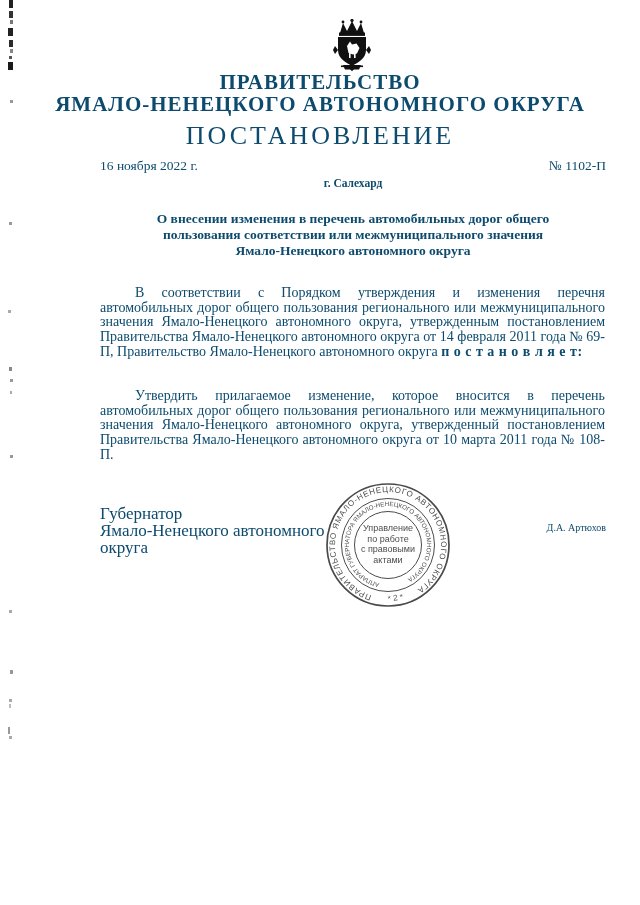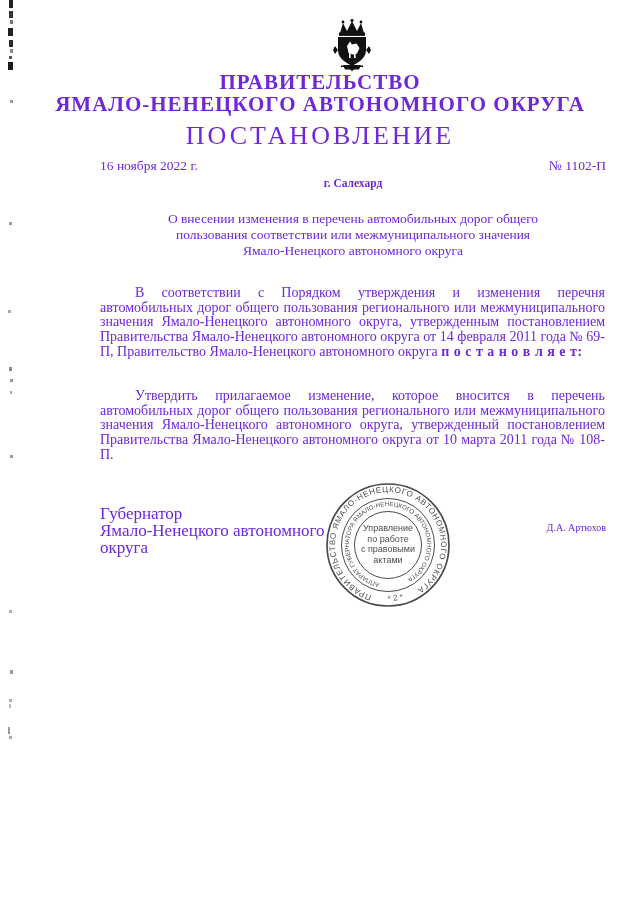--- a/index.html
+++ b/index.html
@@ -1,38 +1,38 @@
 <!DOCTYPE html>
 <html><head>
 <meta charset="utf-8">
 <style>
   html,body{margin:0;padding:0;background:#fff;}
   .page{
     position:relative;width:640px;height:905px;background:#ffffff;
-    font-family:"Liberation Serif","DejaVu Serif",serif;color:#6d28d9;
+    font-family:"Liberation Serif","DejaVu Serif",serif;color:#0c4a6e;
     overflow:hidden;
   }
   
   .artifact{position:absolute;}
   
   .emblem{position:absolute;left:327px;top:19px;width:50px;height:53px;}
   
   .org1{position:absolute;top:70px;left:0;width:640px;text-align:center;
     font-weight:bold;font-size:21px;letter-spacing:1px;white-space:nowrap;}
   .org2{position:absolute;top:92px;left:0;width:640px;text-align:center;
     font-weight:bold;font-size:21px;letter-spacing:1px;white-space:nowrap;}
   .doctype{position:absolute;top:121px;left:0;width:640px;text-align:center;
     font-weight:normal;font-size:26px;letter-spacing:3px;white-space:nowrap;}
   .meta{position:absolute;top:158px;left:100px;width:506px;
     display:flex;justify-content:space-between;font-size:13.5px;gap:11px;}
   .place{position:absolute;top:177px;left:100px;width:506px;text-align:center;
     font-weight:bold;font-size:11.5px;}
   
   .title{position:absolute;top:211px;left:100px;width:506px;text-align:center;
-    font-weight:normal;font-size:13.5px;line-height:16px;}
+    font-weight:bold;font-size:13.5px;line-height:16px;}
   
   .par{position:absolute;left:100px;width:505px;font-size:14px;
     line-height:14.7px;text-align:justify;text-indent:35px;margin:0;}
   .par1{top:286px;}
   .par2{top:389px;}
   .par b{letter-spacing:0.5px;}
   
   .sig-left{position:absolute;left:100px;top:505px;width:246px;
     text-align:left;font-size:17px;line-height:17px;}
   .sig-name{position:absolute;top:522px;right:34px;font-size:10px;}

